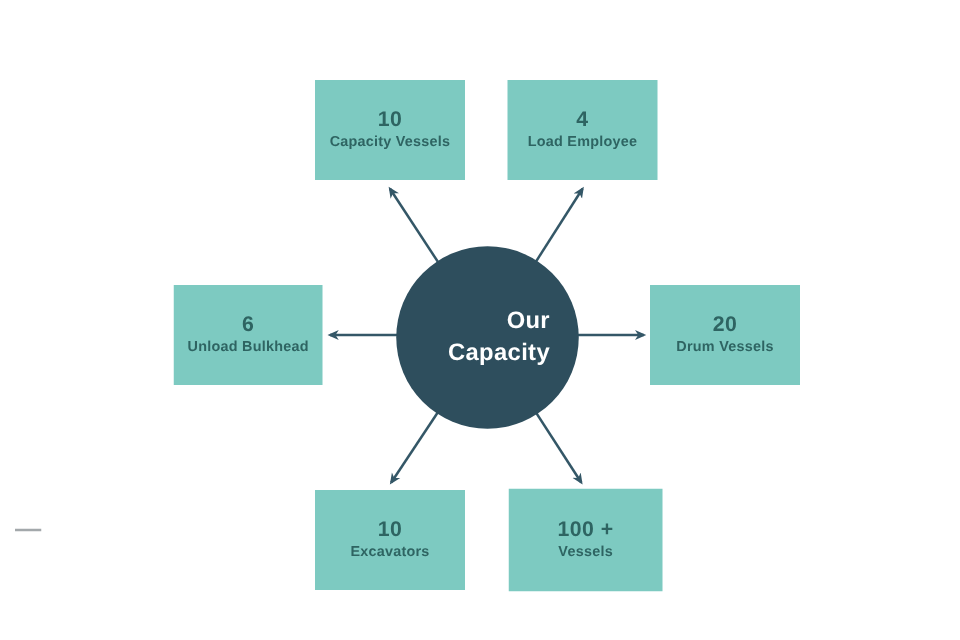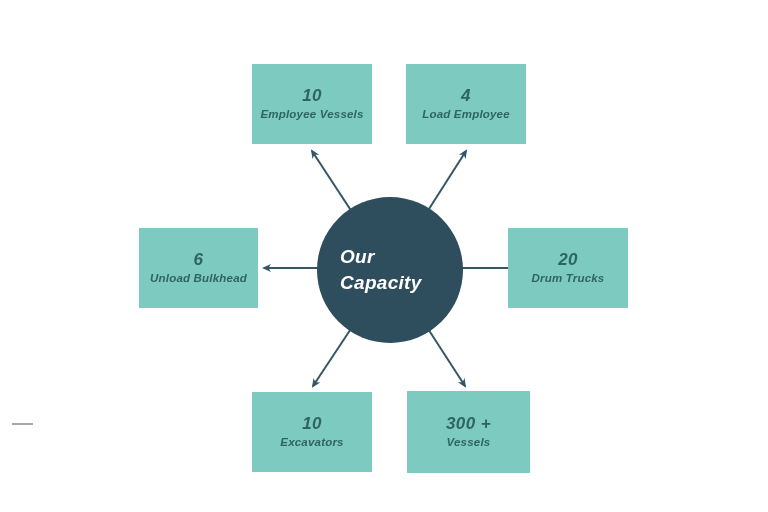--- a/index.html
+++ b/index.html
@@ -9,21 +9,20 @@
     width: 768px;
     height: 512px;
     overflow: hidden;
     font-family: "Liberation Sans", sans-serif;
   }
   .canvas {
     position: relative;
     width: 624px;
     height: 512px;
     background: #ffffff;
-    font-style: italic;
   }
   svg.arrows {
     position: absolute;
     left: 0; top: 0;
     width: 768px; height: 512px;
     z-index: 1;
   }
   .node {
     position: absolute;
     width: 120px;
@@ -48,35 +47,35 @@
     color: #2e6462;
     font-size: 11.5px;
     font-weight: 700;
     letter-spacing: 0.2px;
     line-height: 1.2;
     padding: 0 4px;
   }
   .node-tl { left: 252px; top: 64px; }
   .node-tr { left: 406px; top: 64px; }
   .node-l  { left: 139px; top: 228px; width: 119px; }
-  .node-r  { left: 508px; top: 228px; align-items: center; }
+  .node-r  { left: 520px; top: 228px; align-items: center; }
   .node-bl { left: 252px; top: 392px; }
   .node-br { left: 407px; top: 391px; width: 123px; height: 82px; }
   .center-circle {
     position: absolute;
     left: 317px;
     top: 197px;
     width: 146px;
     height: 146px;
     border-radius: 50%;
     background: #2e4e5d;
     display: flex;
     align-items: center;
     justify-content: center;
-    text-align: left;
+    text-align: right;
     z-index: 3;
   }
   .center-label {
     color: #ffffff;
     font-size: 19px;
     font-weight: 700;
     line-height: 1.35;
     width: 100px;
     letter-spacing: 0.3px;
   }
@@ -104,45 +103,45 @@
     <line x1="390" y1="270" x2="312" y2="151" stroke="#345767" stroke-width="2" marker-end="url(#ah)"></line>
     <line x1="390" y1="270" x2="466" y2="151" stroke="#345767" stroke-width="2" marker-end="url(#ah)"></line>
     <line x1="390" y1="268" x2="264" y2="268" stroke="#345767" stroke-width="2" marker-end="url(#ah)"></line>
     <line x1="390" y1="268" x2="515" y2="268" stroke="#345767" stroke-width="2" marker-end="url(#ah)"></line>
     <line x1="390" y1="270" x2="313" y2="386" stroke="#345767" stroke-width="2" marker-end="url(#ah)"></line>
     <line x1="390" y1="270" x2="465" y2="386" stroke="#345767" stroke-width="2" marker-end="url(#ah)"></line>
   </svg>
 
   <div class="node node-tl">
     <div class="num">10</div>
-    <div class="lbl">Employee Vessels</div>
+    <div class="lbl">Capacity Vessels</div>
   </div>
 
   <div class="node node-tr">
     <div class="num">4</div>
     <div class="lbl">Load Employee</div>
   </div>
 
   <div class="node node-l">
     <div class="num">6</div>
     <div class="lbl">Unload Bulkhead</div>
   </div>
 
   <div class="node node-r">
     <div class="num">20</div>
-    <div class="lbl">Drum Trucks</div>
+    <div class="lbl">Drum Vessels</div>
   </div>
 
   <div class="node node-bl">
     <div class="num">10</div>
     <div class="lbl">Excavators</div>
   </div>
 
   <div class="node node-br">
-    <div class="num">300 +</div>
+    <div class="num">100 +</div>
     <div class="lbl">Vessels</div>
   </div>
 
   <div class="center-circle">
     <div class="center-label">Our Capacity</div>
   </div>
 
   <div class="stray-dash"></div>
 
 </div>

